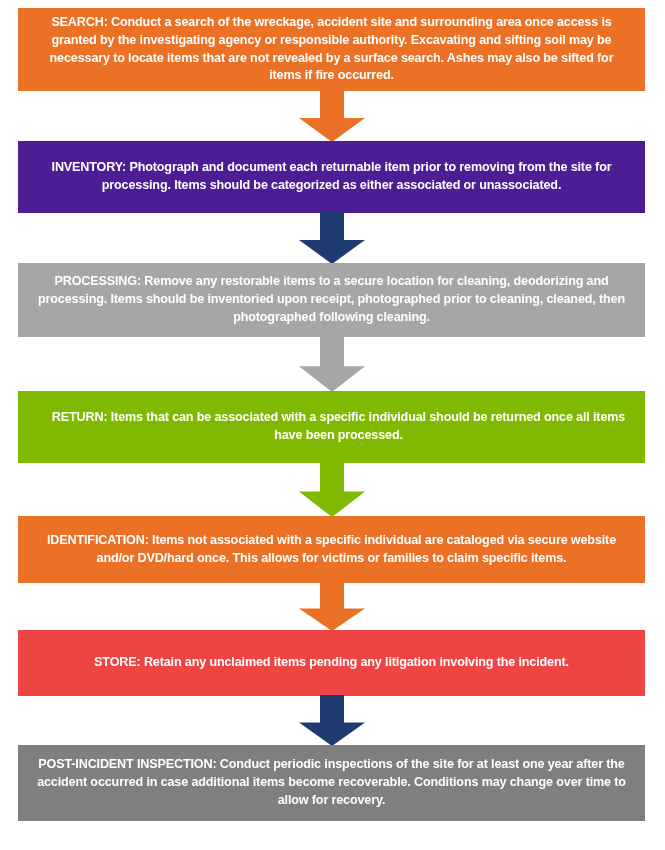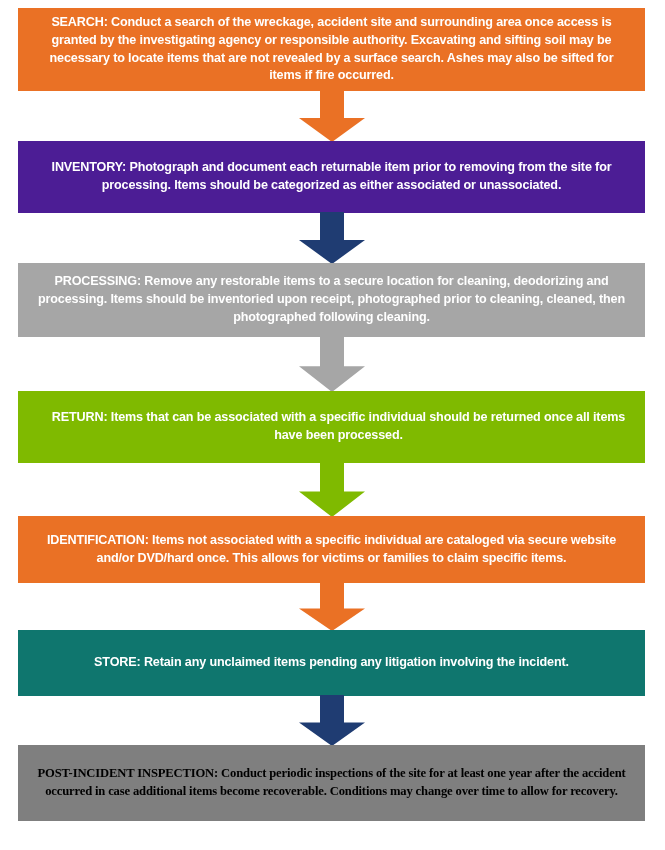--- a/index.html
+++ b/index.html
@@ -94,26 +94,26 @@
 
   <div class="flow-step" style="top: 516px; height: 67px; background: rgb(234, 113, 37);">
     <p class="step-text" style="color: rgb(255, 255, 255);">IDENTIFICATION:  Items not associated with a specific individual are cataloged via secure website and/or DVD/hard once. This allows for victims or families to claim specific items.</p>
   </div>
   <div class="arrow-connector" style="top: 582px; height: 49px;">
     <svg viewBox="0 0 66 52" preserveAspectRatio="none">
       <polygon points="21,0 45,0 45,28 66,28 33,52 0,28 21,28" fill="#EA7125"></polygon>
     </svg>
   </div>
 
-  <div class="flow-step" style="top: 630px; height: 66px; background: #0f766e;">
+  <div class="flow-step" style="top: 630px; height: 66px; background: #ef4444;">
     <p class="step-text" style="color: rgb(255, 255, 255);">STORE:  Retain any unclaimed items pending any litigation involving the incident.</p>
   </div>
   <div class="arrow-connector" style="top: 695px; height: 51px;">
     <svg viewBox="0 0 66 52" preserveAspectRatio="none">
       <polygon points="21,0 45,0 45,28 66,28 33,52 0,28 21,28" fill="#1F3C72"></polygon>
     </svg>
   </div>
 
   <div class="flow-step" style="top: 745px; height: 76px; background: rgb(127, 127, 127);">
-    <p class="step-text" style="color: #000000; font-family: Liberation Serif, serif;">POST-INCIDENT INSPECTION:  Conduct periodic inspections of the site for at least one year after the accident occurred in case additional items become recoverable. Conditions may change over time to allow for recovery.</p>
+    <p class="step-text" style="color: #ffffff;">POST-INCIDENT INSPECTION:  Conduct periodic inspections of the site for at least one year after the accident occurred in case additional items become recoverable. Conditions may change over time to allow for recovery.</p>
   </div>
 
 </div>
 
 </body></html>

